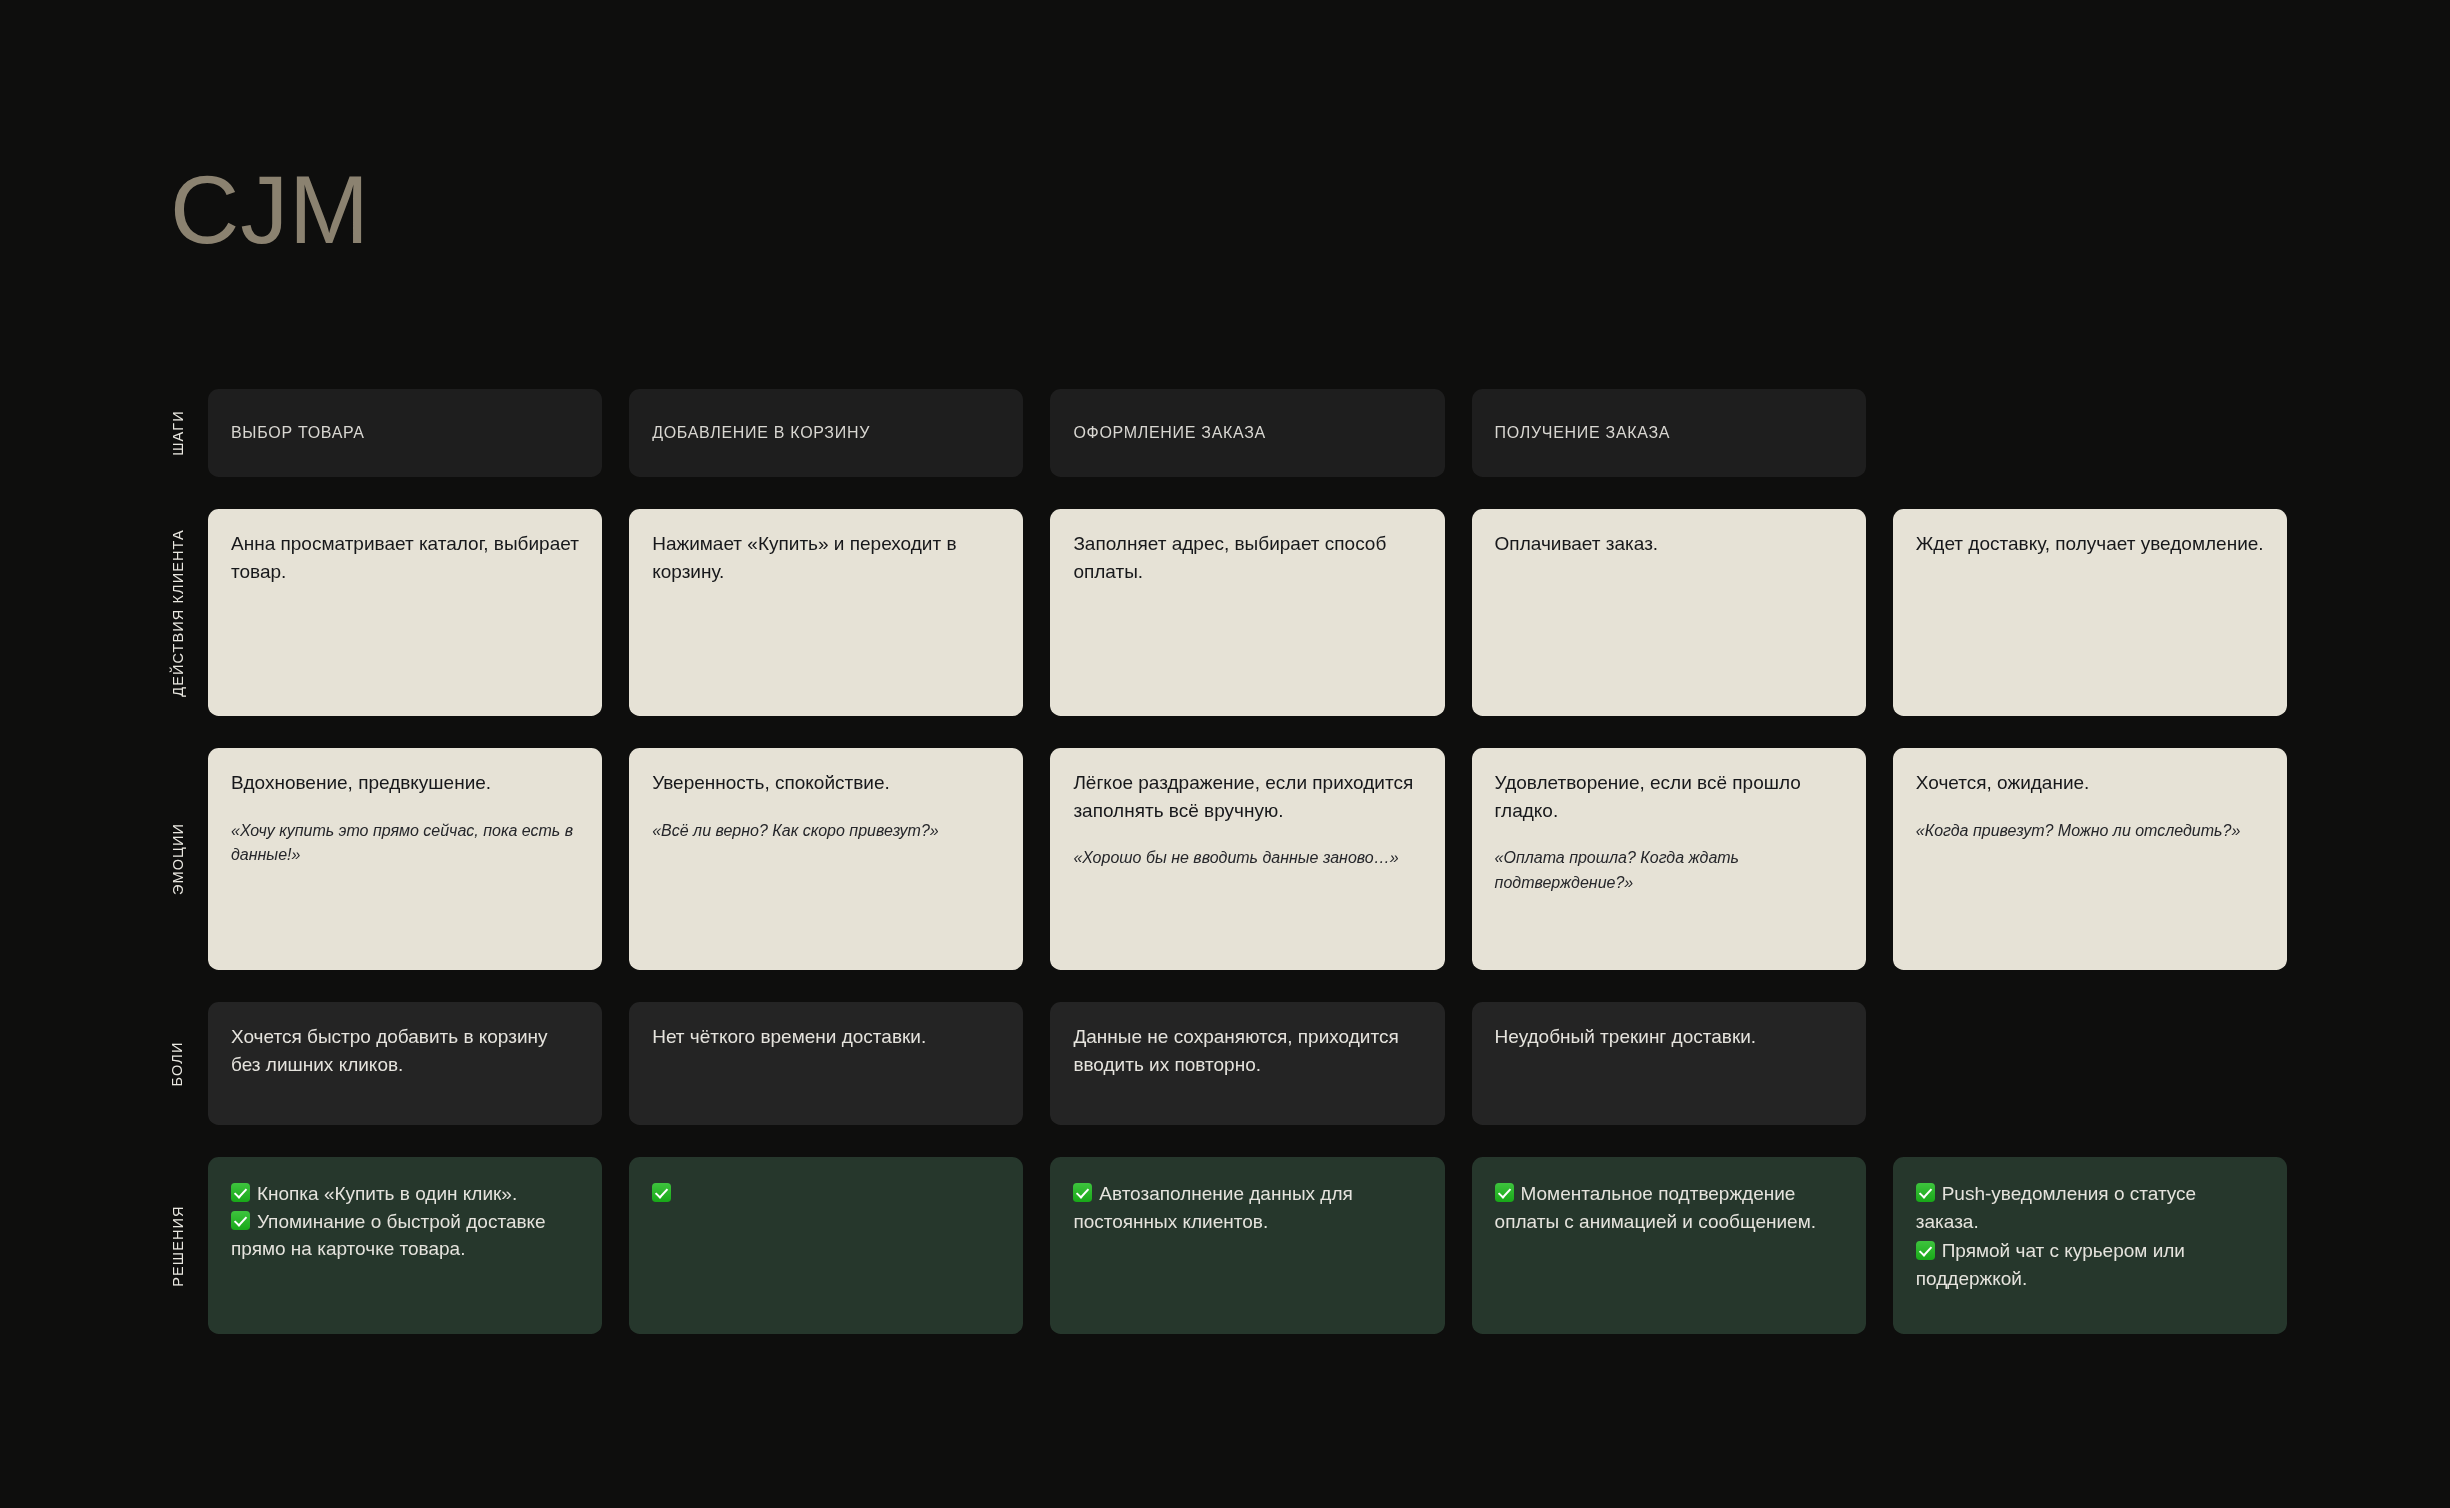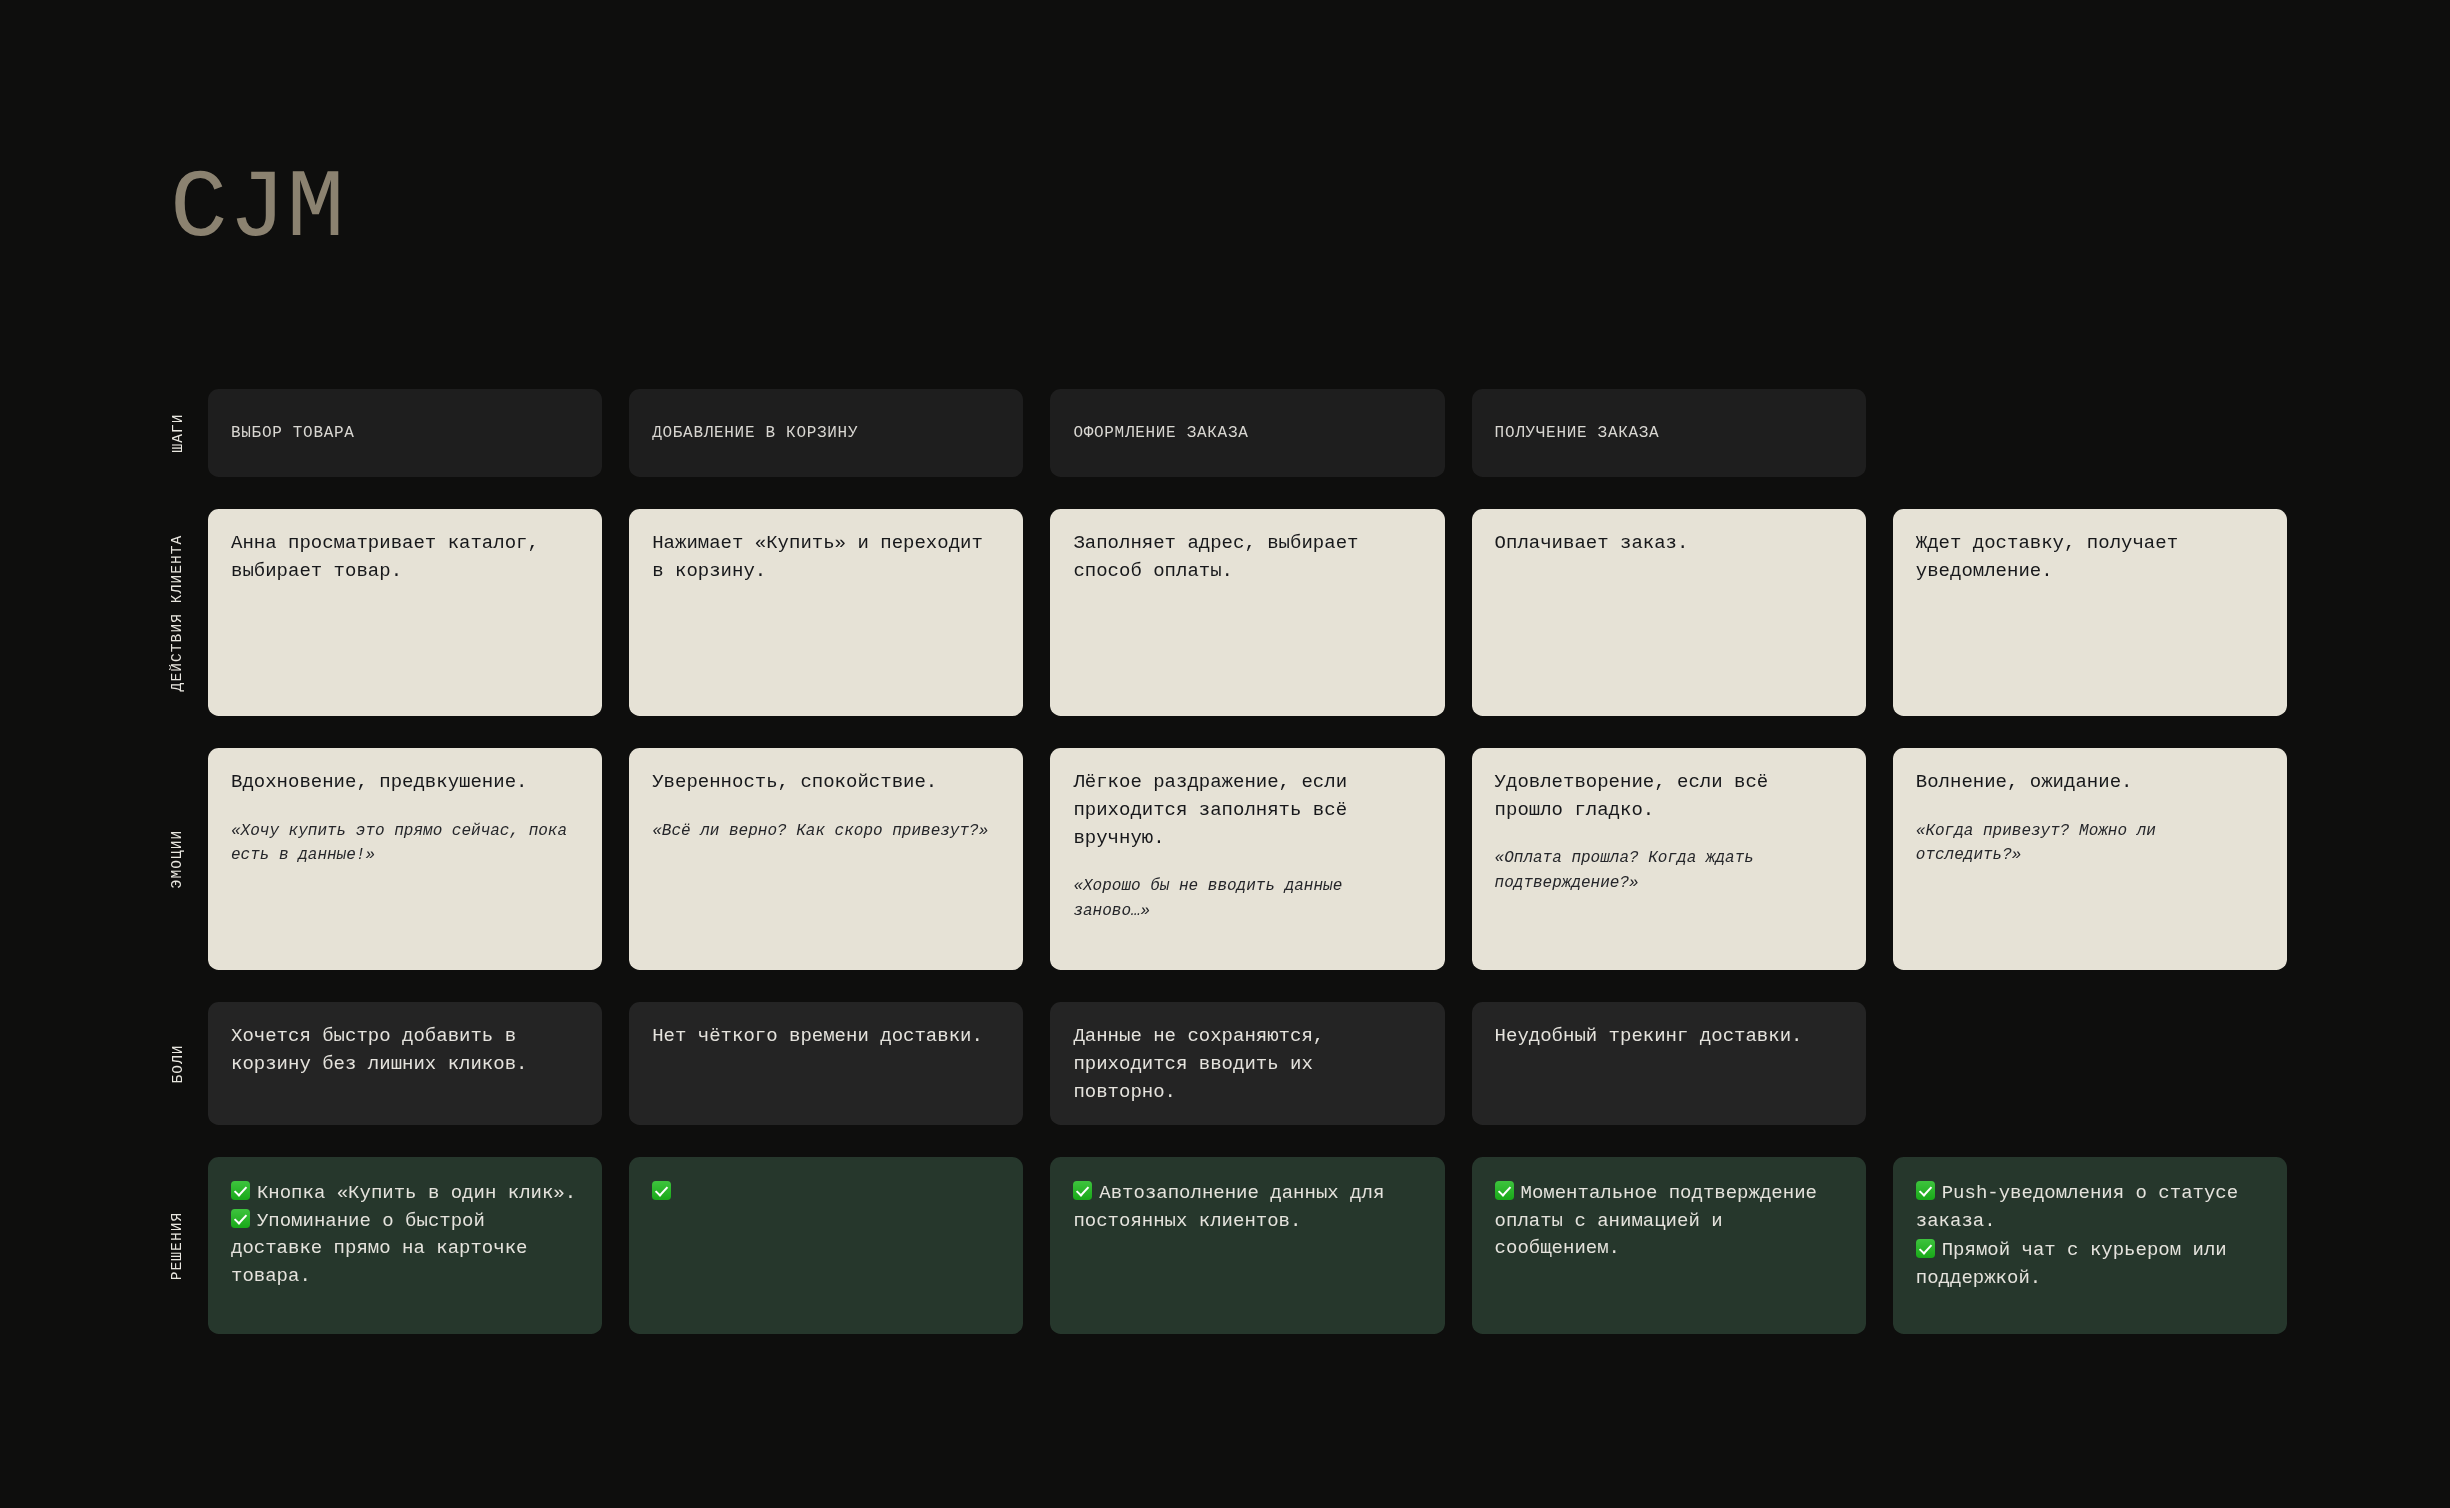--- a/index.html
+++ b/index.html
@@ -16,21 +16,20 @@
     font-family: "Liberation Sans", sans-serif;
     color: #e8e6df;
     -webkit-font-smoothing: antialiased;
   }
 
   .page {
     position: relative;
     width: 2002px;
     height: 1508px;
     background: #0e0e0d;
-    font-family: Liberation Mono, monospace;
   }
 
   
   .title {
     position: absolute;
     left: 170px;
     top: 162px;
     font-size: 96px;
     line-height: 1;
     letter-spacing: 0.8px;
@@ -241,21 +240,21 @@
       </div>
       <div class="card card-emotion">
         <div class="feel">Лёгкое раздражение, если приходится заполнять всё вручную.</div>
         <div class="quote">«Хорошо бы не вводить данные заново…»</div>
       </div>
       <div class="card card-emotion">
         <div class="feel">Удовлетворение, если всё прошло гладко.</div>
         <div class="quote">«Оплата прошла? Когда ждать подтверждение?»</div>
       </div>
       <div class="card card-emotion">
-        <div class="feel">Волнение, ожидание.</div>
+        <div class="feel">Хочется, ожидание.</div>
         <div class="quote">«Когда привезут? Можно ли отследить?»</div>
       </div>
     </div>
 
     <div class="row row-pains">
       <div class="row-label">
         <span>БОЛИ</span>
       </div>
       <div class="card card-pain">
         <div class="txt">Хочется быстро добавить в корзину без лишних кликов.</div>

